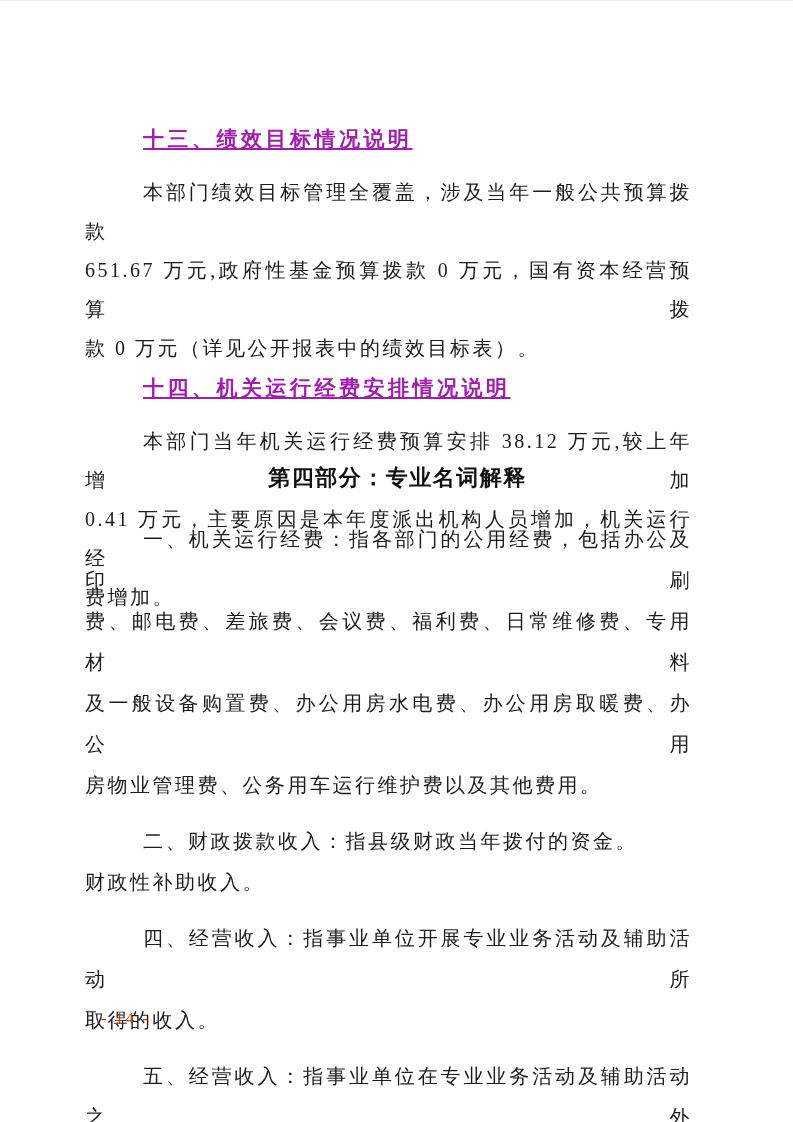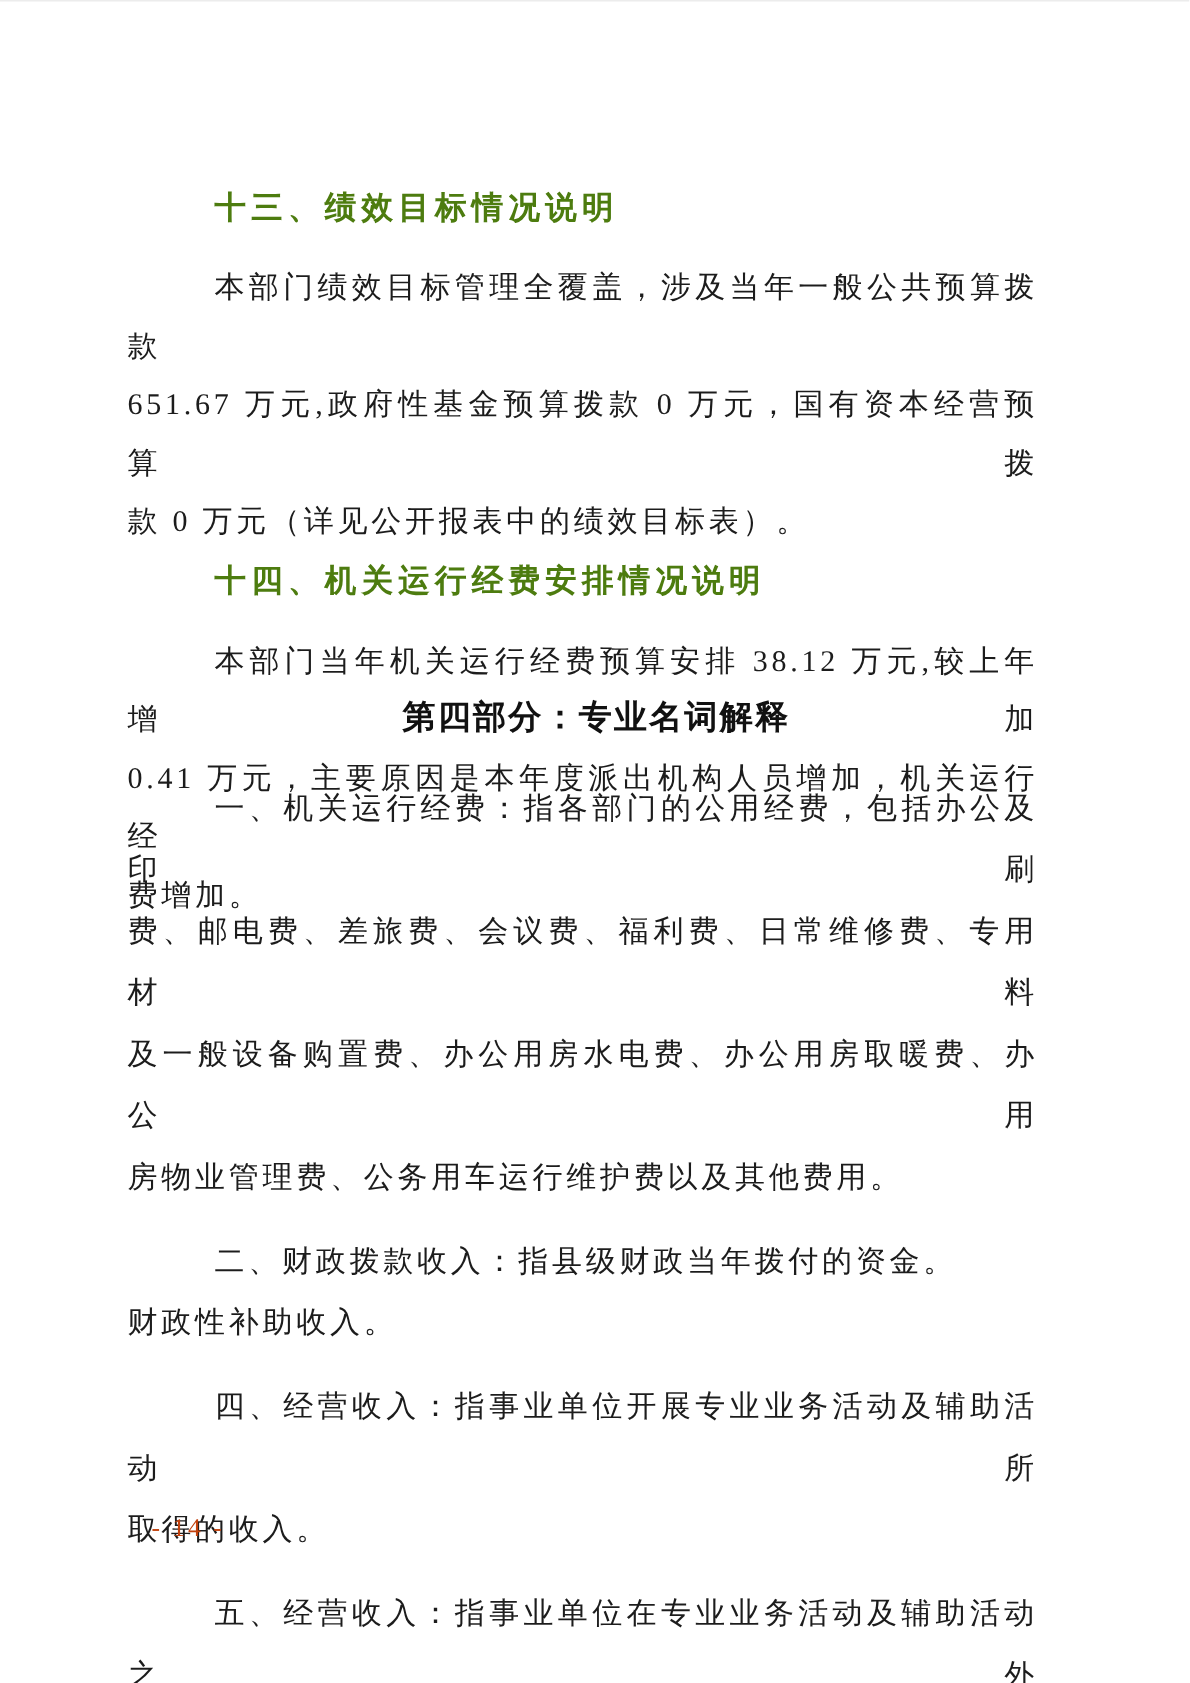--- a/index.html
+++ b/index.html
@@ -38,21 +38,22 @@
     text-indent: 58px;
     margin-top: 15px;
   }
   .sec-heading {
     font-family: "Liberation Sans", sans-serif;
     font-weight: 700;
     font-size: 21px;
     letter-spacing: 3.5px;
     line-height: 39px;
     text-indent: 58px;
-    color: #4d7c0f;
+    color: #a21caf;
+    text-decoration: underline;
   }
   .part-title {
     position: absolute;
     left: 94px;
     top: 458px;
     width: 607px;
     text-align: center;
     font-weight: 700;
     font-size: 22px;
     letter-spacing: 1.5px;

